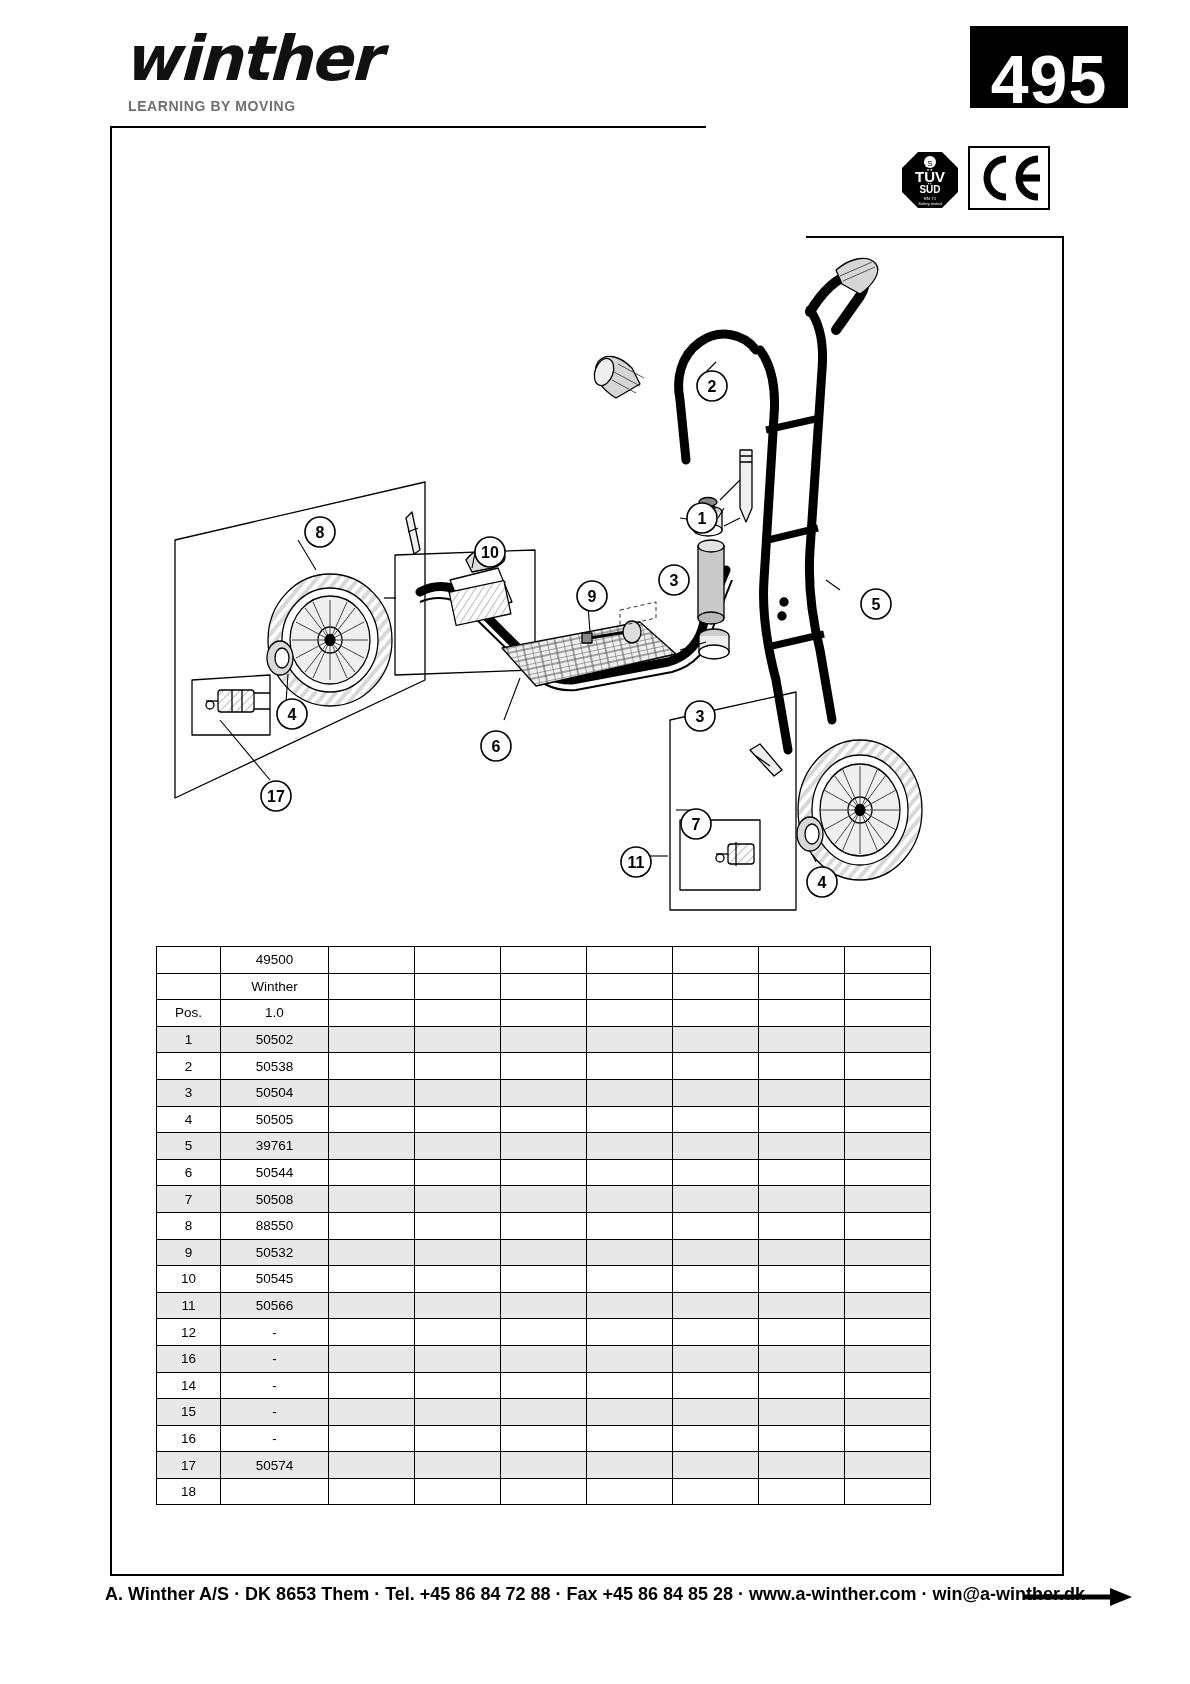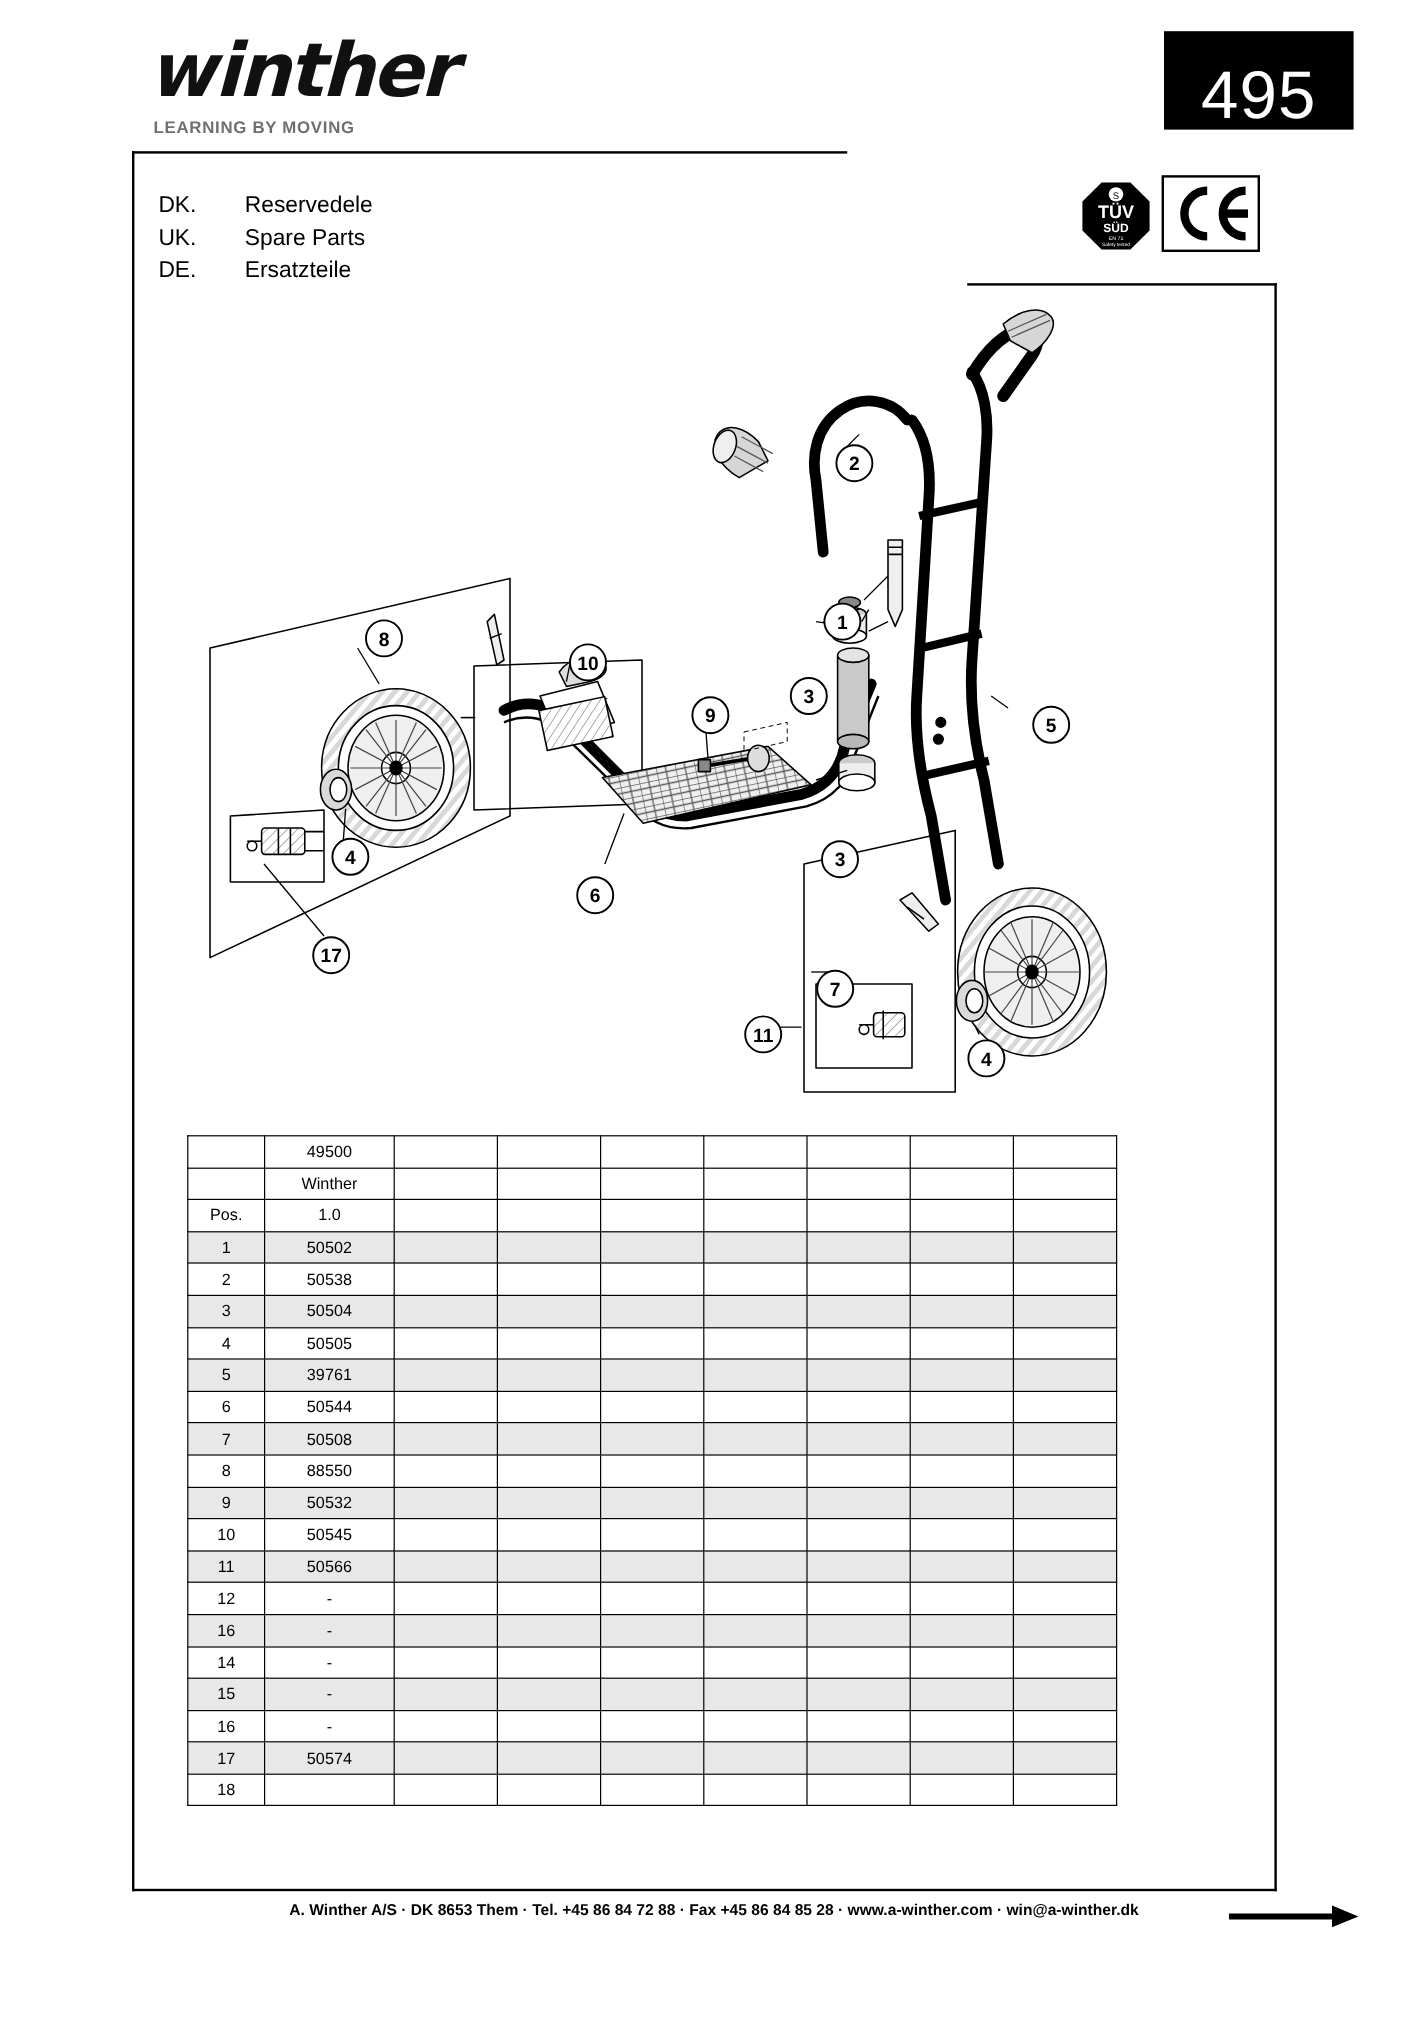--- a/index.html
+++ b/index.html
@@ -47,22 +47,22 @@
     top: 26px;
     width: 158px;
     height: 82px;
     background: #000;
     color: #fff;
     display: flex;
     align-items: center;
     justify-content: center;
   }
   .model-box span {
-    font-size: 56px;
-    font-weight: normal;
+    font-size: 68px;
+    font-weight: bold;
     letter-spacing: 1px;
     font-family: "Liberation Sans", sans-serif;
     line-height: 1;
     margin-top: 24px;
   }
 
   .head-rule {
     position: absolute;
     left: 110px;
     top: 126px;
@@ -169,21 +169,21 @@
   .parts-table td.shaded { background: #e8e8e8; }
   .parts-table td.white { background: #ffffff; }
 
   
   .footer {
     position: absolute;
     left: 0;
     top: 1584px;
     width: 1190px;
     text-align: center;
-    font-size: 13px;
+    font-size: 18px;
     font-weight: bold;
   }
   .footer-arrow {
     position: absolute;
     right: 56px;
     top: 1586px;
     width: 110px;
     height: 22px;
   }
 </style>
@@ -196,34 +196,20 @@
     <div class="logo-word">winther</div>
     <div class="logo-tag">LEARNING BY MOVING</div>
   </div>
 
   <div class="model-box">
     <span>495</span>
   </div>
 
   <div class="head-rule"></div>
 
-  <div class="lang-list">
-    <div class="row">
-      <div class="code">DK.</div>
-      <div>Reservedele</div>
-    </div>
-    <div class="row">
-      <div class="code">UK.</div>
-      <div>Spare Parts</div>
-    </div>
-    <div class="row">
-      <div class="code">DE.</div>
-      <div>Ersatzteile</div>
-    </div>
-  </div>
 
   <div class="tuv">
     <svg width="60" height="60" viewBox="0 0 60 60">
       <polygon points="18,2 42,2 58,18 58,42 42,58 18,58 2,42 2,18" fill="#000"></polygon>
       <circle cx="30" cy="12" r="6" fill="#fff"></circle>
       <text x="30" y="15.5" font-size="8" font-family="Liberation Sans, sans-serif" text-anchor="middle" fill="#000">S</text>
       <text x="30" y="32" font-size="15" font-weight="bold" font-family="Liberation Sans, sans-serif" text-anchor="middle" fill="#fff">TÜV</text>
       <text x="30" y="43" font-size="10" font-weight="bold" font-family="Liberation Sans, sans-serif" text-anchor="middle" fill="#fff">SÜD</text>
       <text x="30" y="50" font-size="4.4" font-family="Liberation Sans, sans-serif" text-anchor="middle" fill="#fff">EN 71</text>
       <text x="30" y="55" font-size="4" font-family="Liberation Sans, sans-serif" text-anchor="middle" fill="#fff">Safety tested</text>

